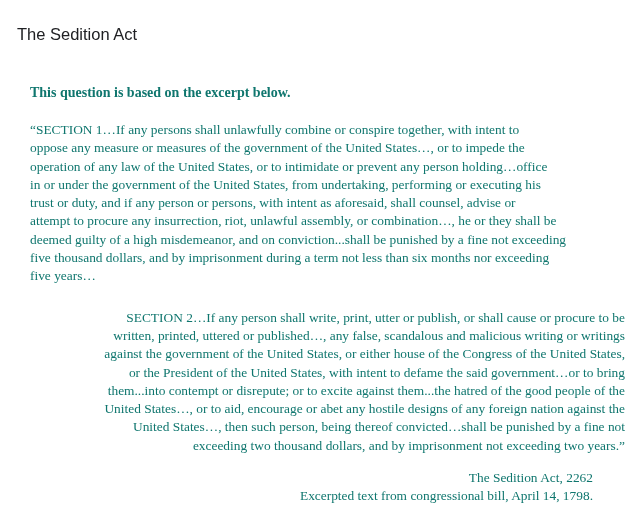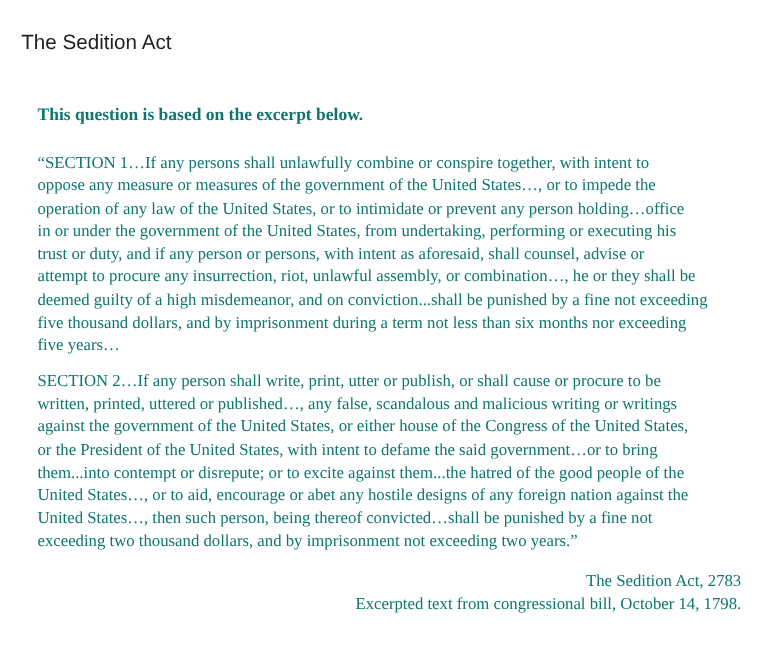--- a/index.html
+++ b/index.html
@@ -32,21 +32,21 @@
     margin: 40px 30px 0 30px;
     font-weight: bold;
     font-size: 14px;
     line-height: 18.3px;
   }
   .para {
     margin: 0 0 0 30px;
     white-space: pre-line;
   }
   .para-1 { margin-top: 18.7px; }
-  .para-2 { margin-top: 10px; }
+  .para-2 { margin-top: 23px; text-align: right; }
   .attribution {
     margin: 14px 32px 0 30px;
     text-align: right;
   }
   .attr-line {
     line-height: 18.3px;
   }
 </style>
 </head>
 <body>
@@ -70,17 +70,17 @@
     <p class="para para-2">SECTION 2…If any person shall write, print, utter or publish, or shall cause or procure to be
 written, printed, uttered or published…, any false, scandalous and malicious writing or writings
 against the government of the United States, or either house of the Congress of the United States,
 or the President of the United States, with intent to defame the said government…or to bring
 them...into contempt or disrepute; or to excite against them...the hatred of the good people of the
 United States…, or to aid, encourage or abet any hostile designs of any foreign nation against the
 United States…, then such person, being thereof convicted…shall be punished by a fine not
 exceeding two thousand dollars, and by imprisonment not exceeding two years.”</p>
 
     <div class="attribution">
-      <div class="attr-line">The Sedition Act, 2783</div>
-      <div class="attr-line">Excerpted text from congressional bill, October 14, 1798.</div>
+      <div class="attr-line">The Sedition Act, 2262</div>
+      <div class="attr-line">Excerpted text from congressional bill, April 14, 1798.</div>
     </div>
   </div>
 </div>
 
 </body></html>

